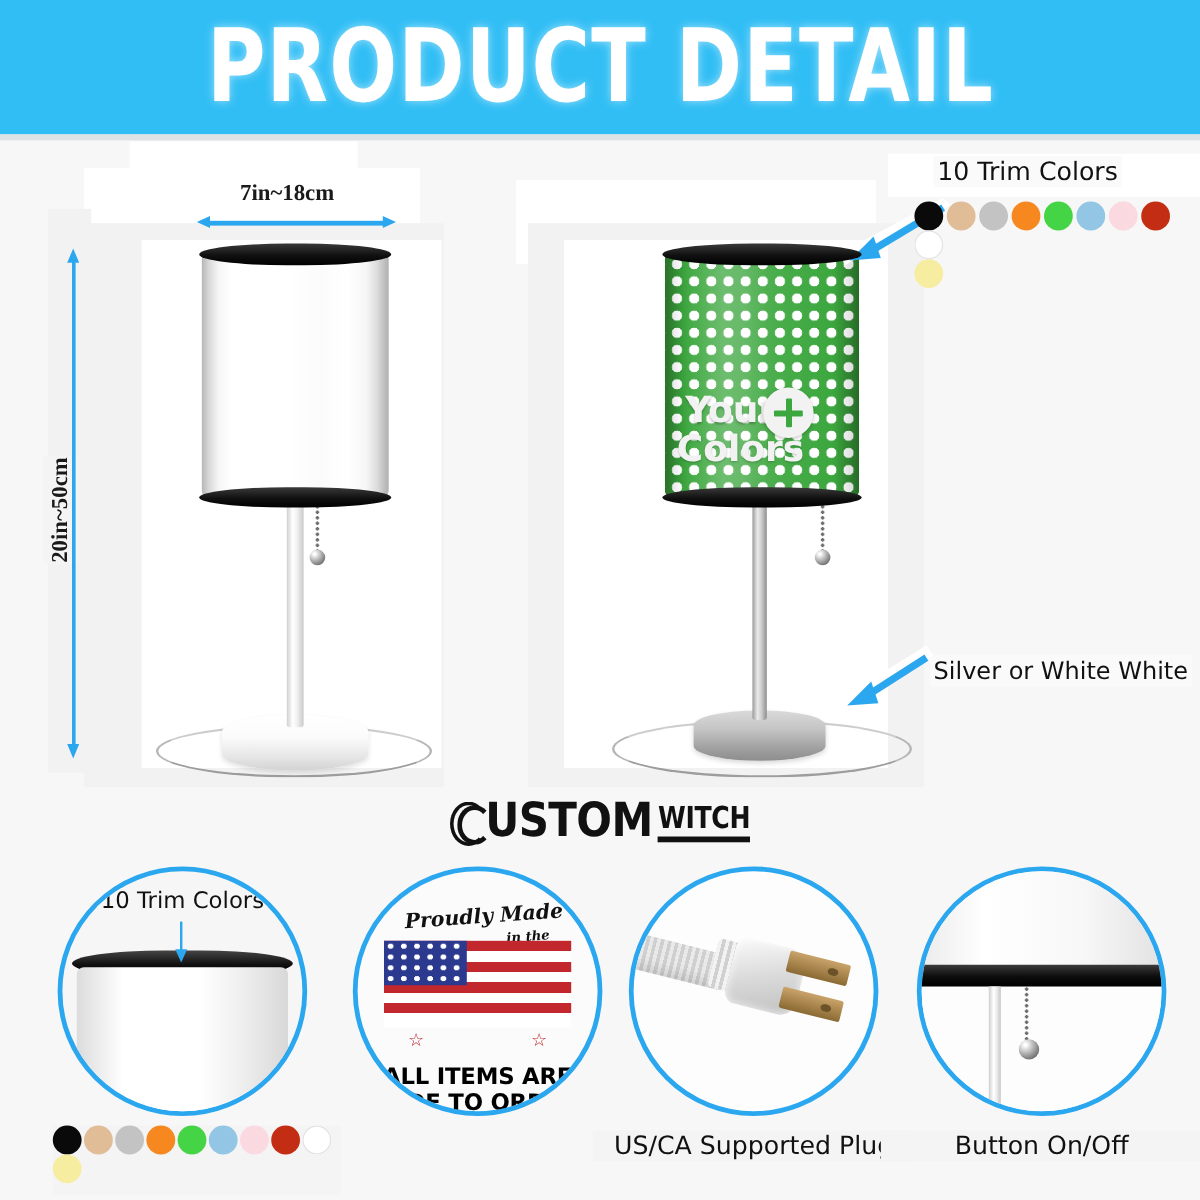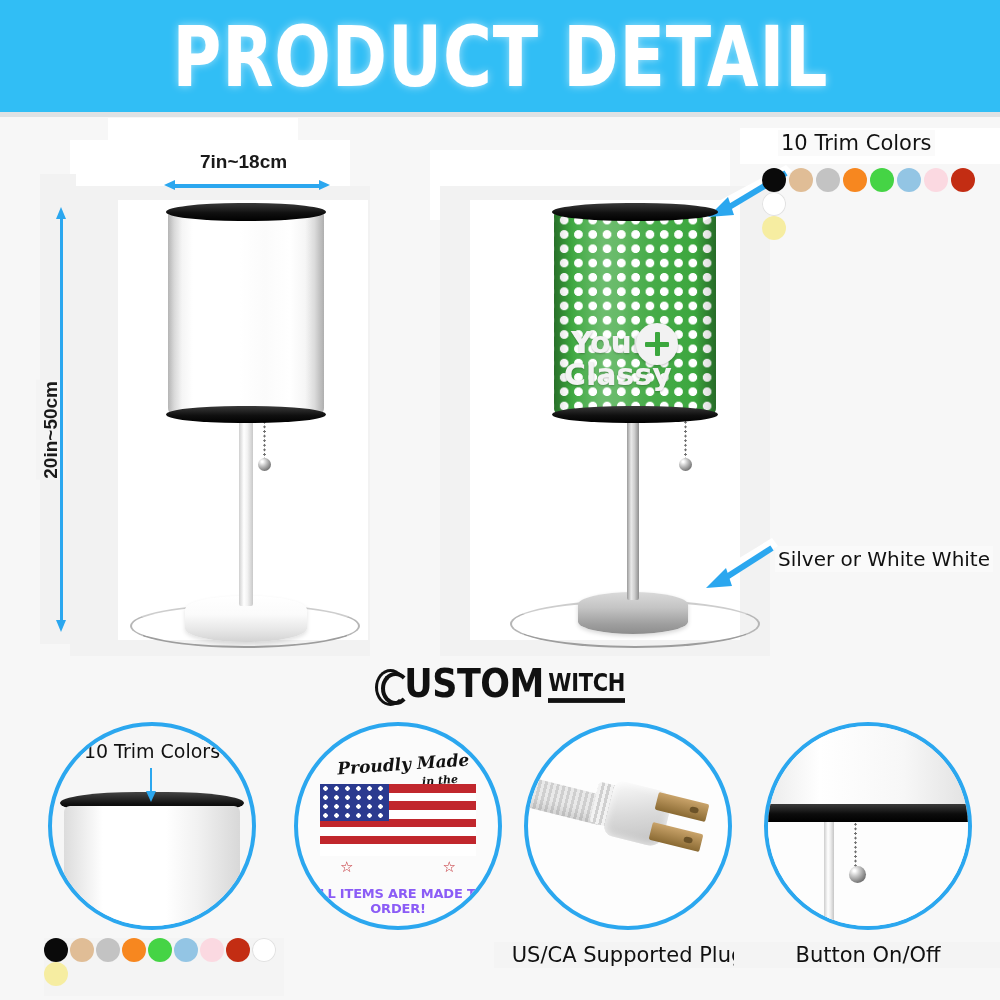--- a/index.html
+++ b/index.html
@@ -137,21 +137,21 @@
   .dim-h .ah-l,.dim-h .ah-r{ position:absolute; top:0; width:0; height:0; border-top:5px solid transparent; border-bottom:5px solid transparent;}
   .dim-h .ah-l{ left:0; border-right:11px solid #2ba7ef; }
   .dim-h .ah-r{ right:0; border-left:11px solid #2ba7ef; }
   .dim-v{ position:absolute; width:10px; }
   .dim-v .bar{ position:absolute; top:10px; bottom:10px; left:4px; width:3px; background:#2ba7ef; }
   .dim-v .av-t,.dim-v .av-b{ position:absolute; left:0; width:0; height:0; border-left:5px solid transparent; border-right:5px solid transparent;}
   .dim-v .av-t{ top:0; border-bottom:12px solid #2ba7ef; }
   .dim-v .av-b{ bottom:0; border-top:12px solid #2ba7ef; }
   .dim-label{
     position:absolute; color:#1a1a1a;
-    font-family:Liberation Sans, sans-serif;
+    font-family:Liberation Serif, serif;
     font-weight:bold; font-size:19px;
     background:#ffffff; padding:1px 4px;
     white-space:nowrap;
   }
   .dim-label-v{
     writing-mode:vertical-rl; transform:rotate(180deg);
     background:#f4f4f4;
   }
 
   
@@ -240,21 +240,21 @@
     background-size:11px 9px;
   }
   #usa-text{
     position:absolute; left:0; top:64%; width:100%; text-align:center;
     font-family:"DejaVu Sans", sans-serif; font-weight:bold; font-style:italic;
     font-size:34px; color:#111; letter-spacing:-1px;
   }
   #usa-sub{
     position:absolute; left:0; top:80%; width:100%; text-align:center;
     font-family:"DejaVu Sans", sans-serif; font-weight:bold;
-    font-size:13px; color:#8b5cf6; letter-spacing:-.2px;
+    font-size:19px; color:#000000; letter-spacing:-.2px;
   }
   .usa-star{
     position:absolute; top:66%; color:#c1272d; font-size:15px;
   }
 
   
   #plug-cord{
     position:absolute; left:-4%; top:30%; width:44%; height:15%;
     transform:rotate(14deg);
     border-radius:8px;
@@ -391,21 +391,21 @@
   <div class="base base-silver" style="left:578px; top:592px; width:110px; height:42px;"></div>
   <div class="pole pole-silver" style="left:627px; top:420px; width:12px; height:180px;"></div>
   <div class="chain" style="left:684px; top:420px; height:46px;"></div>
   <div class="chain-ball" style="left:679px; top:458px;"></div>
 
   <div class="trim trim-top" style="left:552px; top:203px; width:166px; height:18px;"></div>
   <div class="shade" style="left:554px; top:210px; width:162px; height:204px;">
     <div class="shade-body shade-green"></div>
     <div class="design-text" style="left:17px; top:118px; font-size:30px;">Your</div>
     <div class="design-plus" style="left:82px; top:113px;"></div>
-    <div class="design-text" style="left:10px; top:150px; font-size:30px;">Classy</div>
+    <div class="design-text" style="left:10px; top:150px; font-size:30px;">Colors</div>
     <div class="shade-gloss"></div>
   </div>
   <div class="trim trim-bot" style="left:552px; top:406px; width:166px; height:17px;"></div>
 </div>
 
 <div class="callout-label" style="left:778px; top:130px; font-size:21px;">10 Trim Colors</div>
 <svg class="callout-arrow" style="left:700px; top:165px;" width="92" height="60" viewBox="0 0 92 60">
   <polygon points="4,56 92,6 86,0 0,46" fill="#ffffff"></polygon>
   <line x1="86" y1="8" x2="26" y2="44" stroke="#2ba7ef" stroke-width="6"></line>
   <polygon points="28,32 8,52 34,50" fill="#2ba7ef"></polygon>

